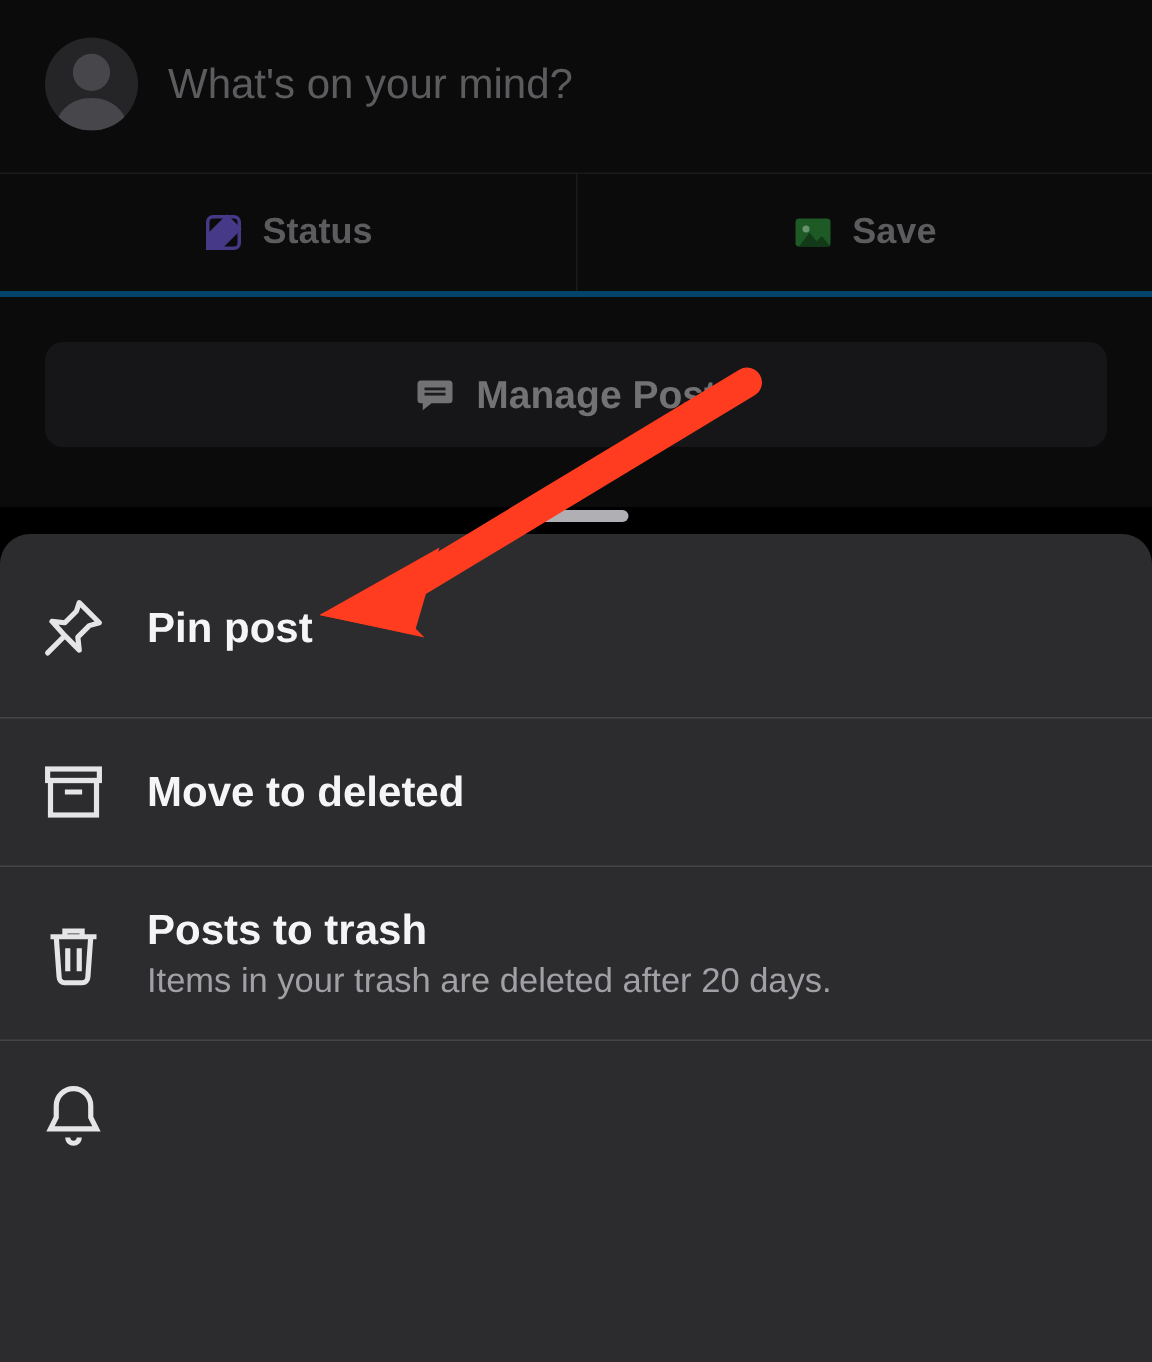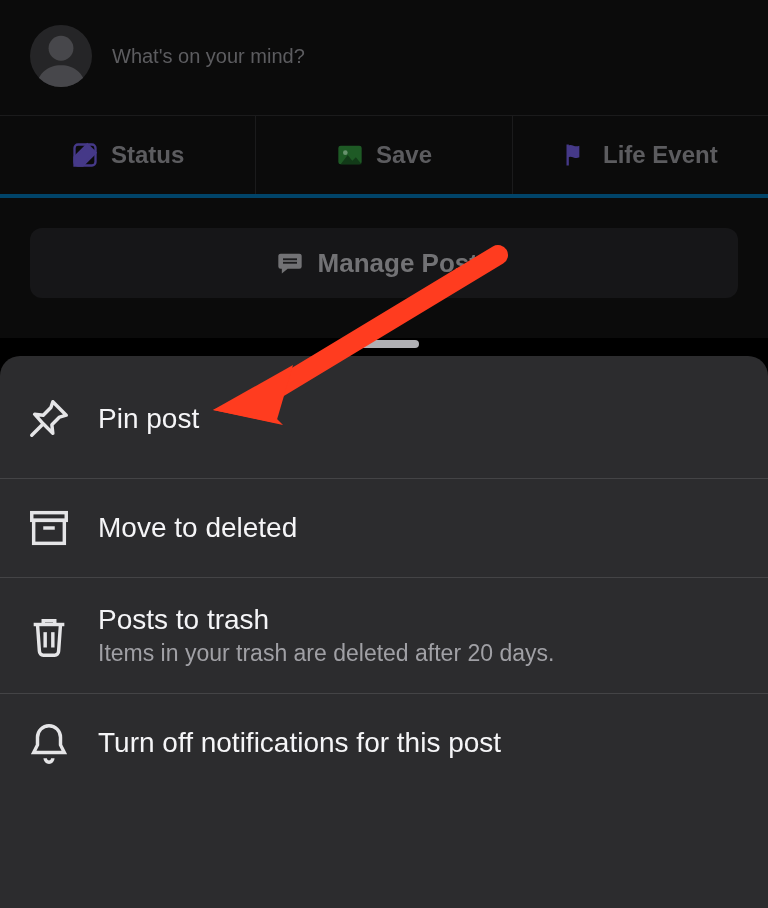--- a/index.html
+++ b/index.html
@@ -32,21 +32,21 @@
       border-radius: 50%;
       background: #3a3a3c;
       overflow: hidden;
       display: flex;
       align-items: flex-end;
       justify-content: center;
     }
     .avatar svg { width: 100%; height: 100%; }
     .composer-text {
       color: #8e8e93;
-      font-size: 20px;
+      font-size: 28px;
     }
     .tabbar {
       display: flex;
       border-bottom: 4px solid #0369a1;
     }
     .tab {
       flex: 1;
       display: flex;
       align-items: center;
       justify-content: center;
@@ -127,21 +127,21 @@
     }
     .menu-icon svg { width: 100%; height: 100%; }
     .menu-text {
       display: flex;
       flex-direction: column;
       gap: 4px;
     }
     .menu-title {
       color: #f5f5f7;
       font-size: 28px;
-      font-weight: 400;
+      font-weight: 700;
     }
     .menu-sub {
       color: #a0a0a5;
       font-size: 23px;
     }
 
     
     .arrow {
       position: absolute;
       top: 235px;
@@ -178,29 +178,20 @@
     </div>
     <div class="tab">
       <span class="tab-icon">
         <svg viewBox="0 0 24 24">
           <rect x="2" y="4" width="20" height="16" rx="2" fill="#2f8b3a"></rect>
           <circle cx="8" cy="10" r="2" fill="#9fe0a8"></circle>
           <path d="M4 20l6-8 4 5 3-3 5 6z" fill="#1d5a25"></path>
         </svg>
       </span>
       <span>Save</span>
-    </div>
-    <div class="tab">
-      <span class="tab-icon">
-        <svg viewBox="0 0 24 24">
-          <path d="M4 3v18" stroke="#6b58d1" stroke-width="2"></path>
-          <path d="M4 4c4-2 6 2 10 0v10c-4 2-6-2-10 0z" fill="#6b58d1"></path>
-        </svg>
-      </span>
-      <span>Life Event</span>
     </div>
   </div>
 
   <div class="manage-wrap">
     <button class="manage-btn">
       <span style="display:inline-flex;width:28px;height:28px;">
         <svg viewBox="0 0 24 24" fill="#b0b0b4">
           <path d="M4 4h16a2 2 0 0 1 2 2v9a2 2 0 0 1-2 2H10l-5 4v-4H4a2 2 0 0 1-2-2V6a2 2 0 0 1 2-2z"></path>
           <rect x="6" y="8" width="12" height="1.6" fill="#2c2c2e"></rect>
           <rect x="6" y="11" width="12" height="1.6" fill="#2c2c2e"></rect>
@@ -258,23 +249,20 @@
     </div>
   </div>
 
   <div class="menu-item" style="border-bottom:none;">
     <div class="menu-icon">
       <svg viewBox="0 0 24 24" fill="none" stroke="currentColor" stroke-width="1.8">
         <path d="M12 3a6 6 0 0 0-6 6v4l-2 4h16l-2-4V9a6 6 0 0 0-6-6z"></path>
         <path d="M10 20a2 2 0 0 0 4 0"></path>
       </svg>
     </div>
-    <div class="menu-text">
-      <span class="menu-title">Turn off notifications for this post</span>
-    </div>
   </div>
 
 </div>
 
 <svg class="arrow" viewBox="0 0 320 200">
   <defs>
     <marker id="ah" markerWidth="1" markerHeight="1"></marker>
   </defs>
   <path d="M300 20 L60 165" stroke="#ff3c1f" stroke-width="20" stroke-linecap="round"></path>
   <polygon points="15,175 90,140 60,165 85,190" fill="#ff3c1f"></polygon>

